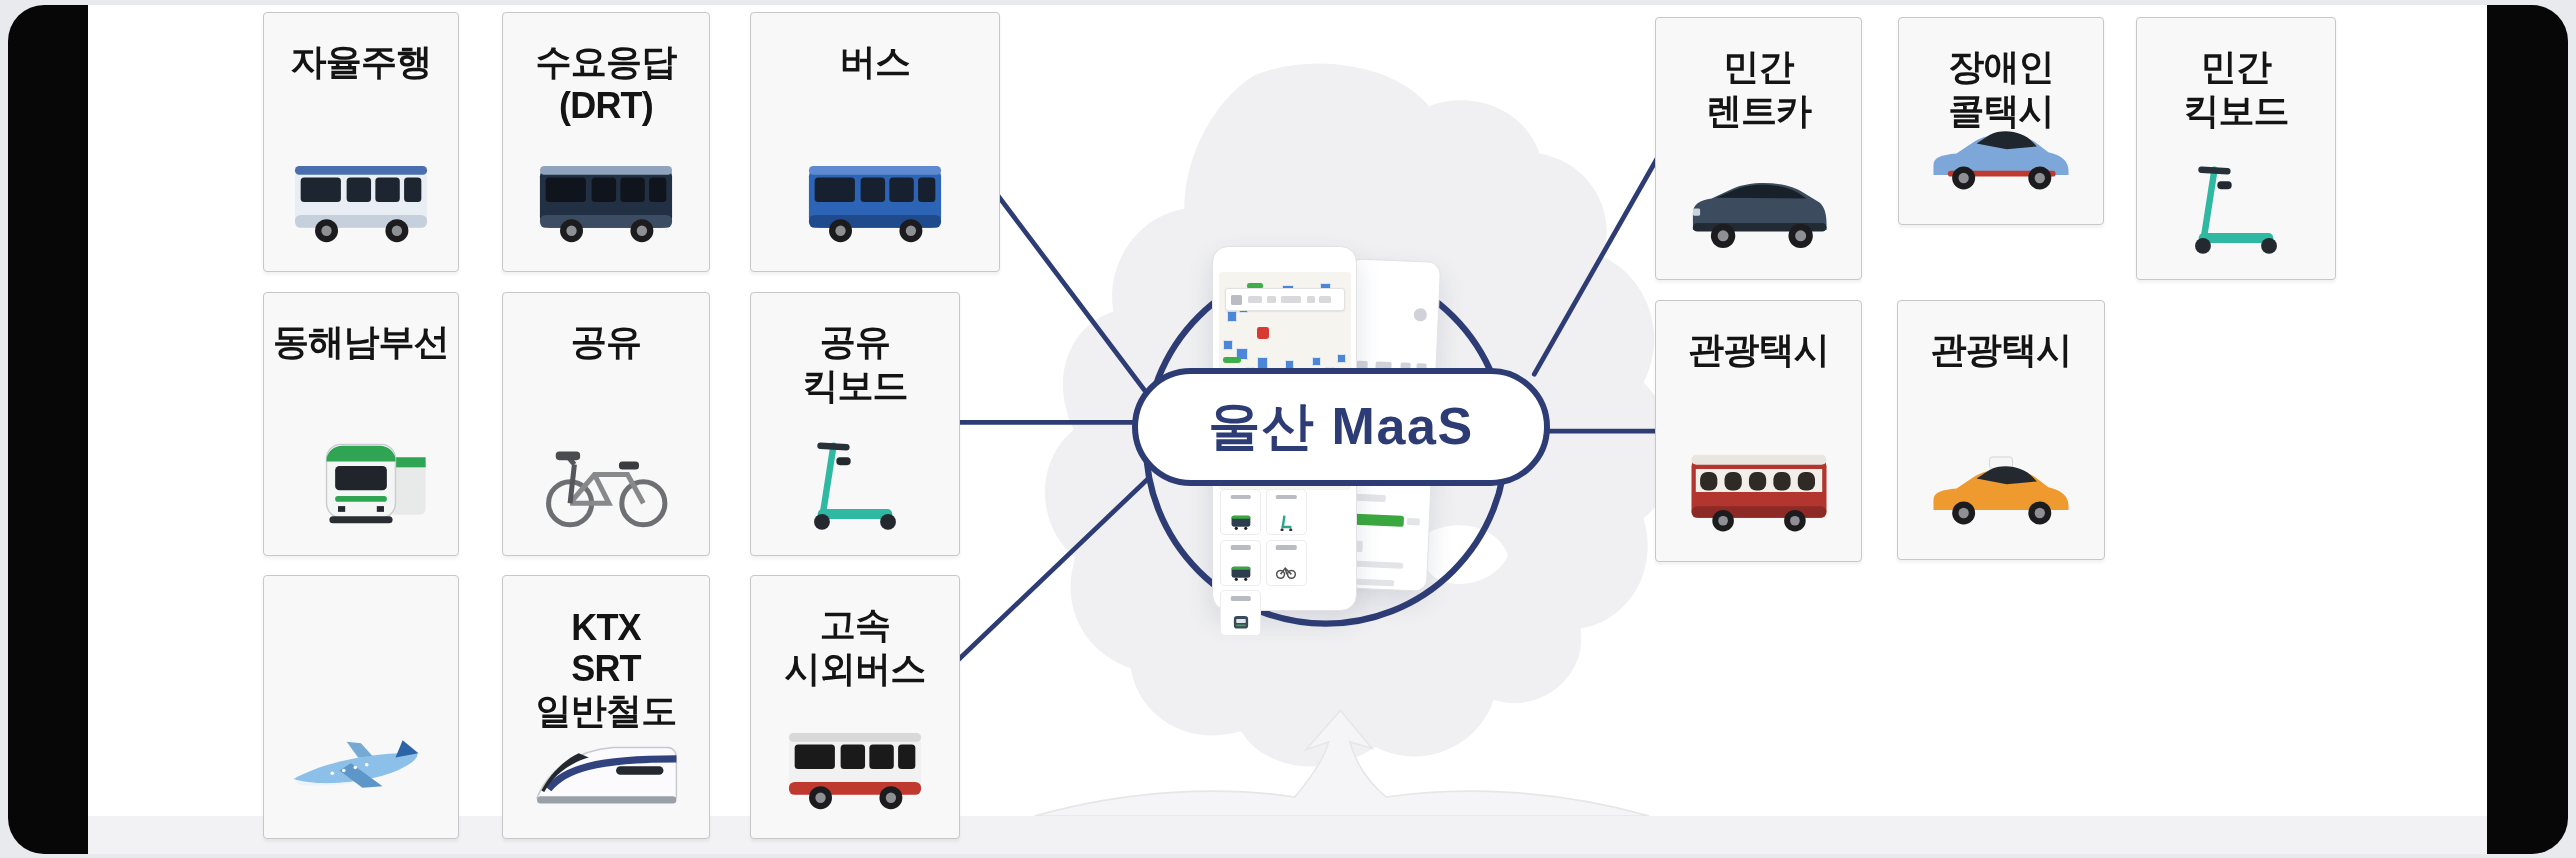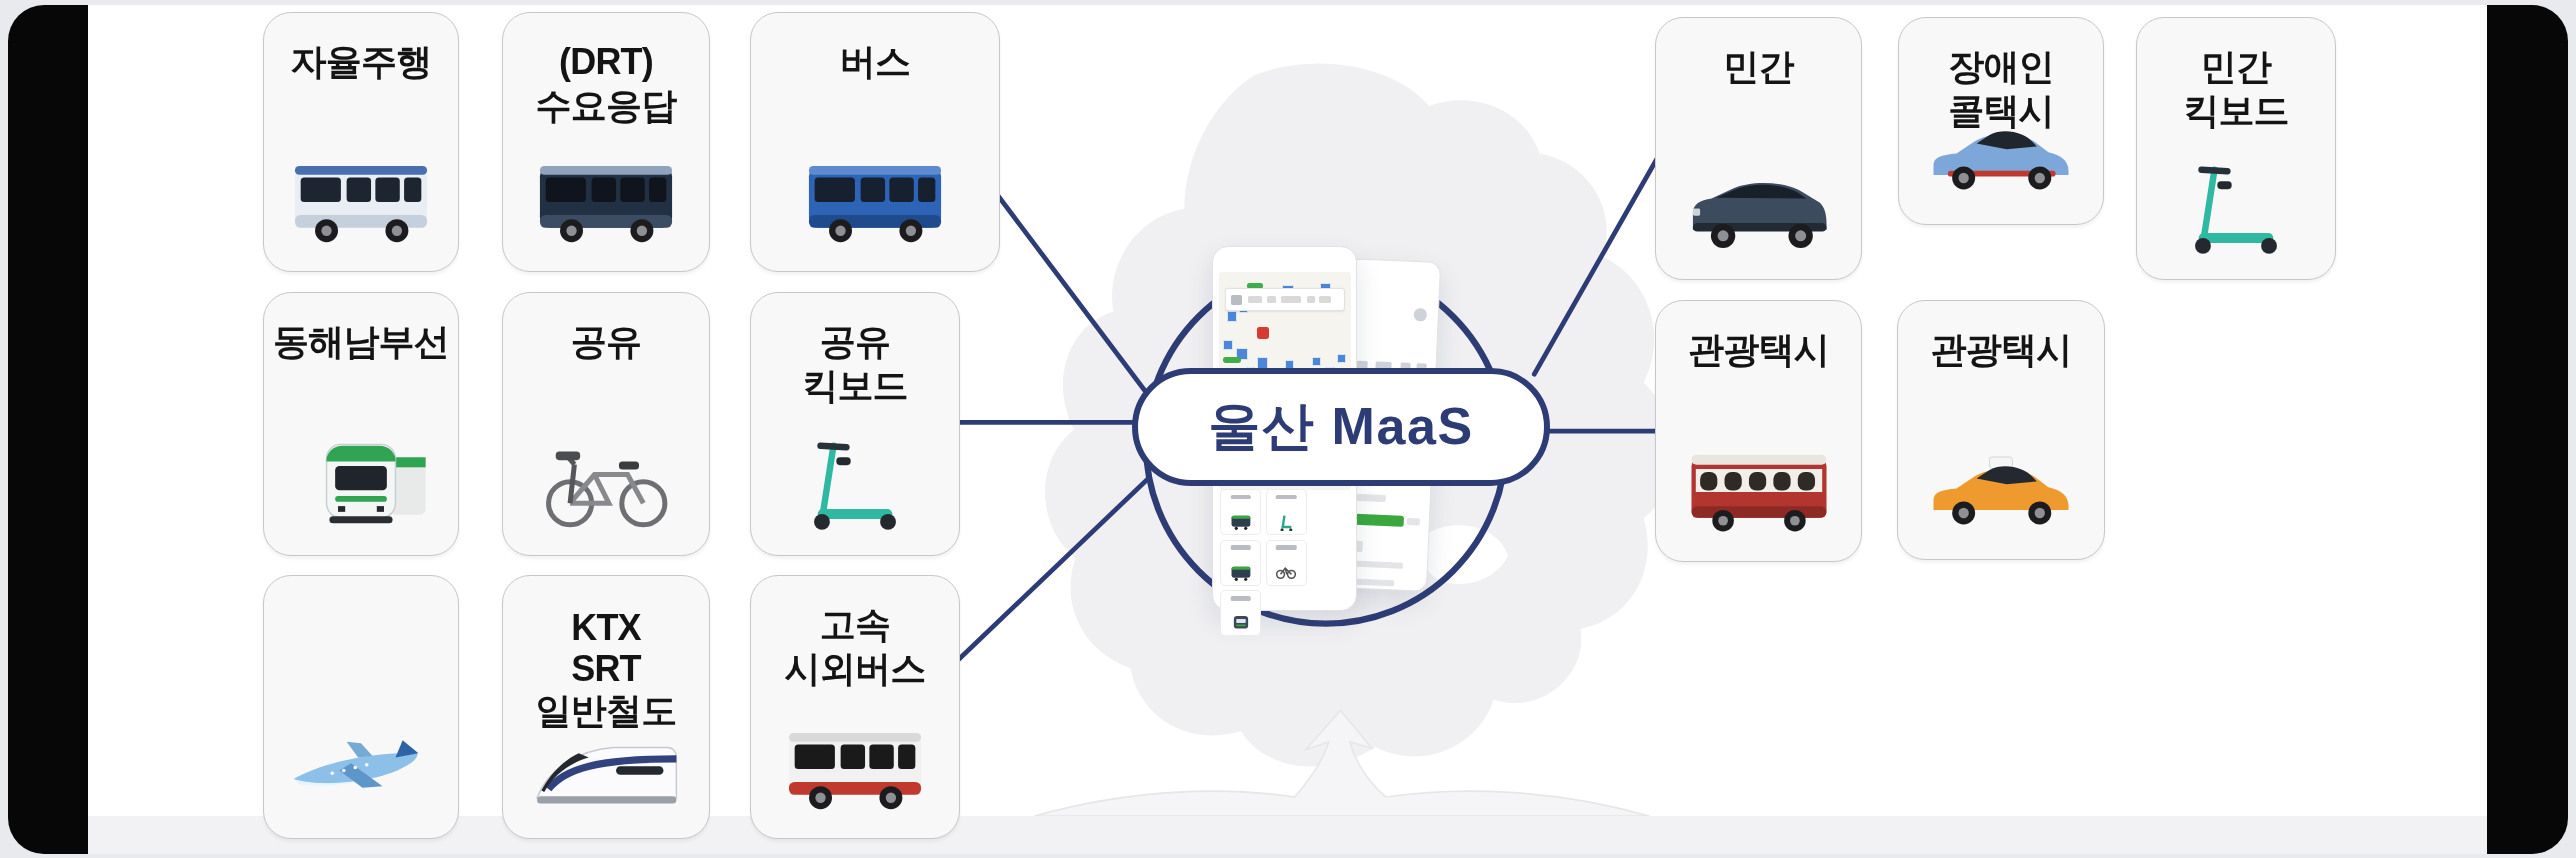--- a/index.html
+++ b/index.html
@@ -33,21 +33,21 @@
   .searchbar .tb{position:absolute;top:7px;height:7px;background:#d9d9dc;border-radius:1.6px;}
   .tiles{position:absolute;left:7px;top:242px;width:130px;display:flex;flex-wrap:wrap;gap:4.7px;}
   .tile{width:39px;height:44px;background:#fff;border:0.8px solid #ececef;border-radius:4.7px;position:relative;}
   .tile .lbl{position:absolute;left:50%;top:4.7px;transform:translateX(-50%);width:20.5px;height:4.7px;
              background:#b9bcc2;border-radius:1.6px;}
   .tile .ic{position:absolute;left:50%;top:24px;transform:translate(-50%,-0%);}
   .p2line{position:absolute;background:#e3e4e8;border-radius:1.6px;}
   .p2bar{position:absolute;left:14px;top:254px;width:51px;height:11px;background:#3aa83f;border-radius:2.4px;}
   .p2glyph{position:absolute;background:#cfd2d8;border-radius:1.6px;}
   
-  .card{position:absolute;background:#f8f8f8;border:1.6px solid #c7c7c9;border-radius:28px;z-index:5;
+  .card{position:absolute;background:#f8f8f8;border:1.6px solid #c7c7c9;border-radius:4px;z-index:5;
         box-shadow:0 2.4px 3.2px rgba(0,0,0,.05);box-sizing:border-box;}
   .card .title{margin-top:27px;text-align:center;font-size:36px;font-weight:800;color:#141414;
                line-height:1.22;letter-spacing:-0.8px;}
   .card.l3 .title{margin-top:31px;line-height:1.15;}
   .card .vic{position:absolute;left:50%;bottom:17.4px;transform:translateX(-50%);}
   .z1{z-index:1}.z2{z-index:2}
 </style>
 </head>
 <body>
 
@@ -216,22 +216,22 @@
  <rect x="18" y="88" width="184" height="18" rx="8" fill="#c6d0dd"></rect>
  <circle cx="62" cy="110" r="16" fill="#1c1c1f"></circle>
             <circle cx="62" cy="110" r="7.2" fill="#8e9094"></circle>
             <circle cx="160" cy="110" r="16" fill="#1c1c1f"></circle>
             <circle cx="160" cy="110" r="7.2" fill="#8e9094"></circle>
           </svg>
         </div>
       </div>
       <div class="card" style="left: 502px; top: 12px; width: 208px; height: 260px;">
         <div class="title">
+          <div>수요응답</div>
           <div>(DRT)</div>
-          <div>수요응답</div>
         </div>
         <div class="vic">
           <svg width="158" height="104" viewBox="0 0 220 140">
  <rect x="18" y="20" width="184" height="86" rx="14" fill="#223043"></rect>
  <rect x="18" y="20" width="184" height="12" rx="6" fill="#8fa3bd"></rect>
  <rect x="26" y="36" width="56" height="34" rx="5" fill="#10151d"></rect>
  <rect x="90" y="36" width="34" height="34" rx="5" fill="#10151d"></rect>
  <rect x="130" y="36" width="34" height="34" rx="5" fill="#10151d"></rect>
  <rect x="170" y="36" width="24" height="34" rx="5" fill="#10151d"></rect>
  <rect x="18" y="88" width="184" height="18" rx="8" fill="#3c4c63"></rect>
@@ -359,20 +359,21 @@
  <circle cx="62" cy="110" r="16" fill="#1c1c1f"></circle>
             <circle cx="62" cy="110" r="7.2" fill="#8e9094"></circle>
             <circle cx="160" cy="110" r="16" fill="#1c1c1f"></circle>
             <circle cx="160" cy="110" r="7.2" fill="#8e9094"></circle>
           </svg>
         </div>
       </div>
       <div class="card" style="left: 1655px; top: 17.4px; width: 207px; height: 263px;">
         <div class="title">
           <div>민간</div>
+          <div>렌트카</div>
         </div>
         <div class="vic">
           <svg width="158" height="104" viewBox="0 0 220 140">
    <path d="M18,98 L18,74 C18,62 28,56 44,54 L74,40 C100,28 150,30 172,46 L192,58 C200,62 204,74 204,88 L204,98 Z" fill="#3c4c5e"></path>
    <path d="M50,53 L78,41 C102,31 146,33 166,47 L176,54 Z" fill="#18202a"></path>
    <rect x="18" y="88" width="186" height="12" rx="6" fill="#222a33"></rect>
    <rect x="18" y="68" width="10" height="10" rx="2" fill="#cdd3da"></rect>
    <circle cx="60" cy="106" r="17" fill="#1c1c1f"></circle>
             <circle cx="60" cy="106" r="7.65" fill="#8e9094"></circle>
             <circle cx="168" cy="106" r="17" fill="#1c1c1f"></circle>

